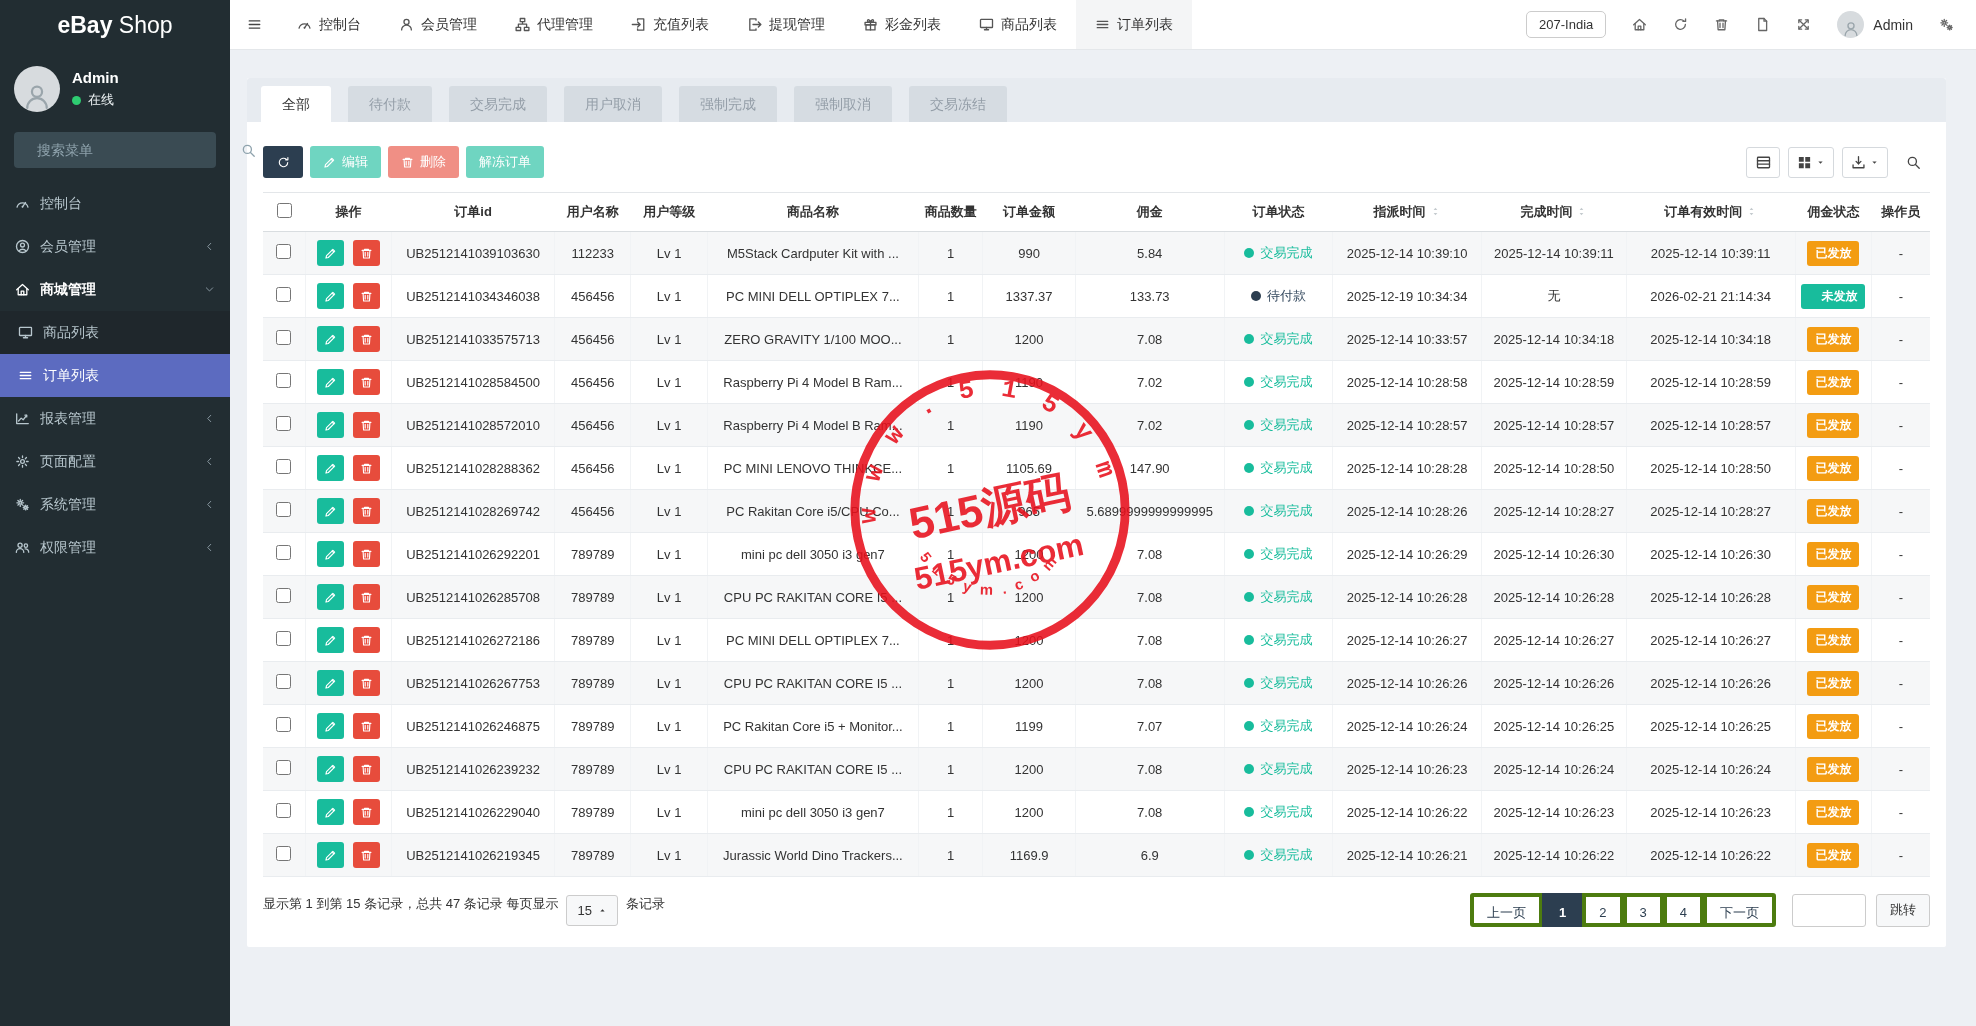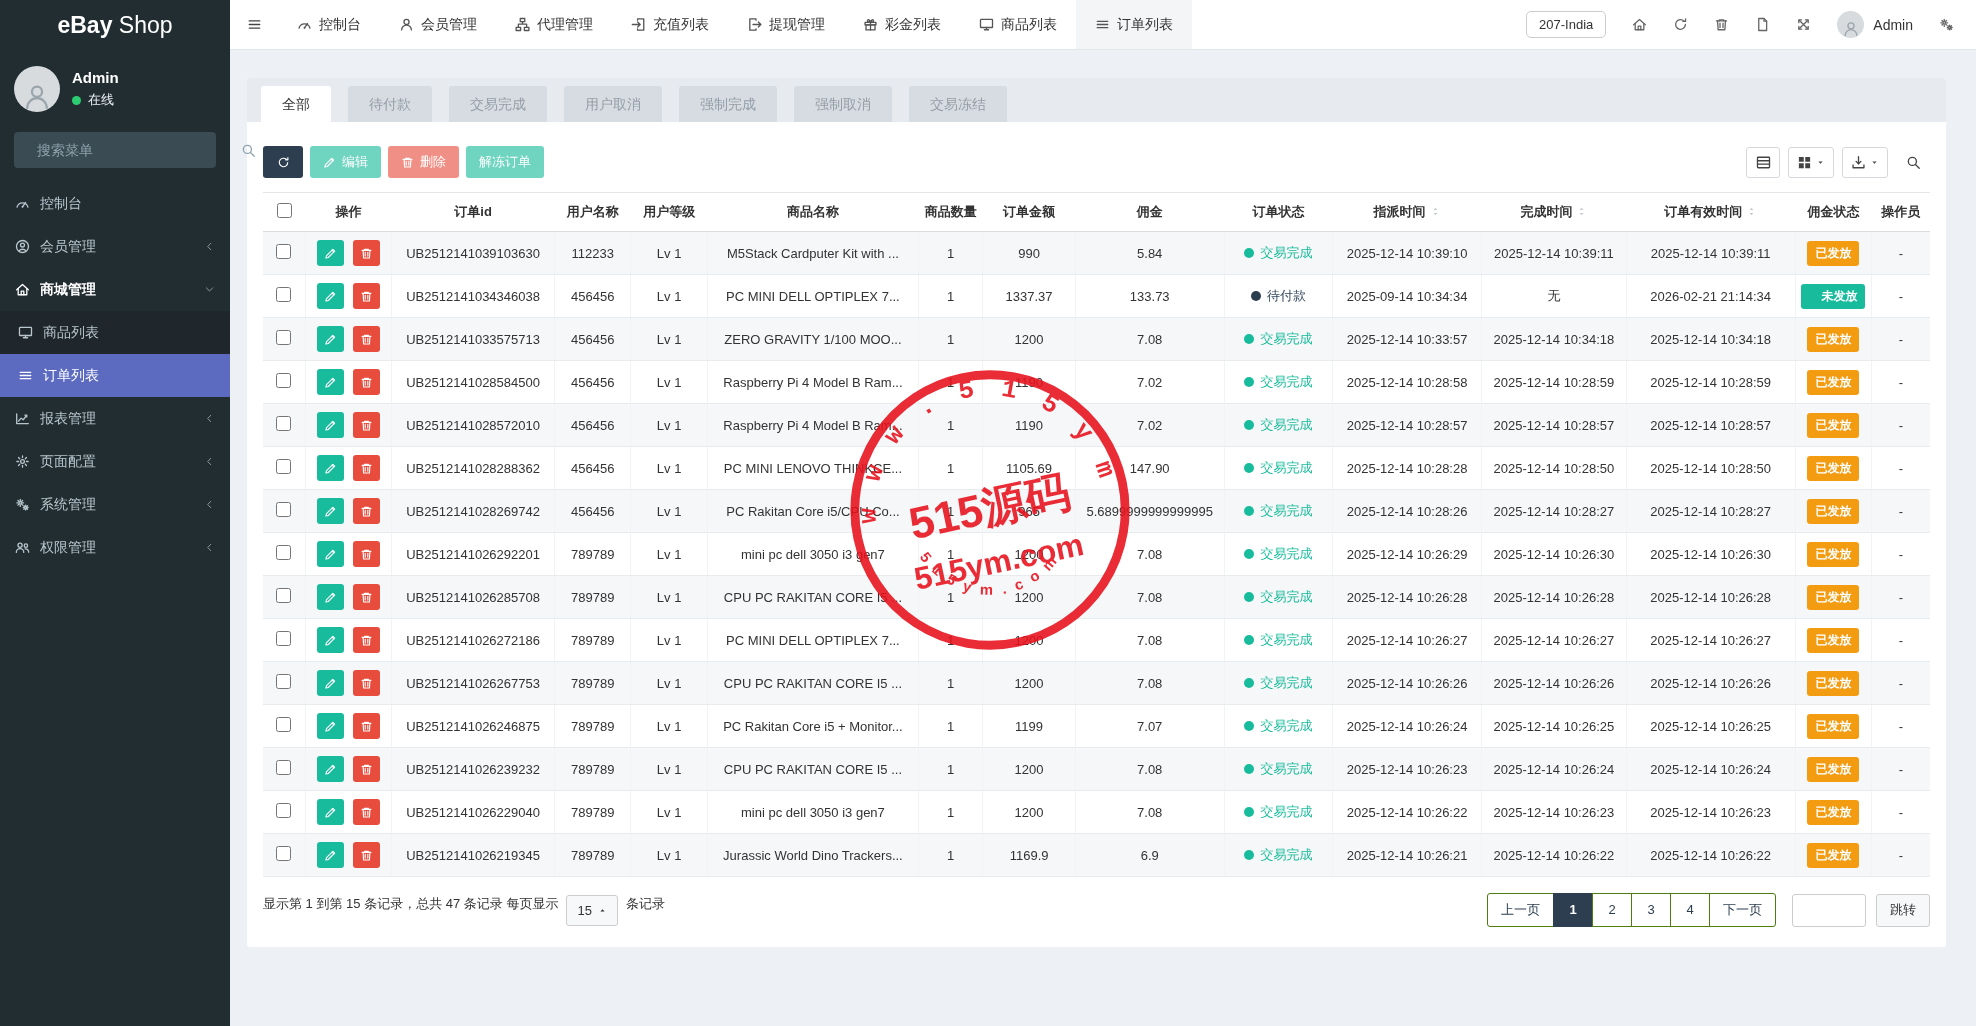--- a/index.html
+++ b/index.html
@@ -91,21 +91,21 @@
   .badge.unissued { background:#18bc9c;padding-left:20px; }
   input[type=checkbox] { width:15px; height:15px; cursor:pointer; }
 
   
   .pg-row { display:flex; align-items:center; margin-top:16px; font-size:13px; color:#333; }
   .pg-info { display:flex; gap:8px; }
   .pgsize { border:1px solid #ccc; background:#f7f8f9; border-radius:3px; height:31px; padding:0 10px; display:inline-flex; align-items:center; gap:6px; cursor:pointer; color:#333; font-size:13px; }
   .pgsize .caret { width:9px; height:9px; }
   .pg-right { margin-left:auto; display:flex; align-items:center; }
   .pager { display:flex; list-style:none; }
-  .pager li { border:1px solid #4d7c0f; margin-left:-1px; min-width:40px; padding:0 13px; height:34px; line-height:32px; text-align:center; color:#2c3e50; background:#fff; cursor:pointer; }
+  .pager li { border:4px solid #4d7c0f; margin-left:-1px; min-width:40px; padding:0 13px; height:34px; line-height:32px; text-align:center; color:#2c3e50; background:#fff; cursor:pointer; }
   .pager li:first-child { border-radius:3px 0 0 3px; }
   .pager li:last-child { border-radius:0 3px 3px 0; }
   .pager li.active { background:#2c3e50; border-color:#2c3e50; color:#fff; font-weight:bold; }
   .jump-input { width:74px; height:33px; border:1px solid #ccc; border-radius:3px; margin-left:16px; padding:0 8px; font-size:13px; outline:none; }
   .jump-btn { height:33px; margin-left:10px; padding:0 13px; border:1px solid #ccc; background:#f7f8f9; border-radius:3px; font-size:13px; color:#333; cursor:pointer; font-family:inherit; }
 
   
   .stamp { position:absolute; left:842px; top:362px; width:296px; height:296px; transform:rotate(-12deg); opacity:.88; pointer-events:none; z-index:9; }
 </style>
 </head>
@@ -617,21 +617,21 @@
     <td>456456</td>
     <td>Lv 1</td>
     <td>PC MINI DELL OPTIPLEX 7...</td>
     <td>1</td>
     <td>1337.37</td>
     <td>133.73</td>
     <td><span class="st pending">
                         <span class="sdot"></span>
                         <span>待付款</span>
                       </span></td>
-    <td>2025-09-14 10:34:34</td>
+    <td>2025-12-19 10:34:34</td>
     <td>无</td>
     <td>2026-02-21 21:14:34</td>
     <td><span class="badge unissued">未发放</span></td>
     <td>-</td>
   </tr>
                   <tr>
     <td><input type="checkbox" style=""></td>
     <td>
       <button class="rbtn edit">
                         <svg class="icon">

